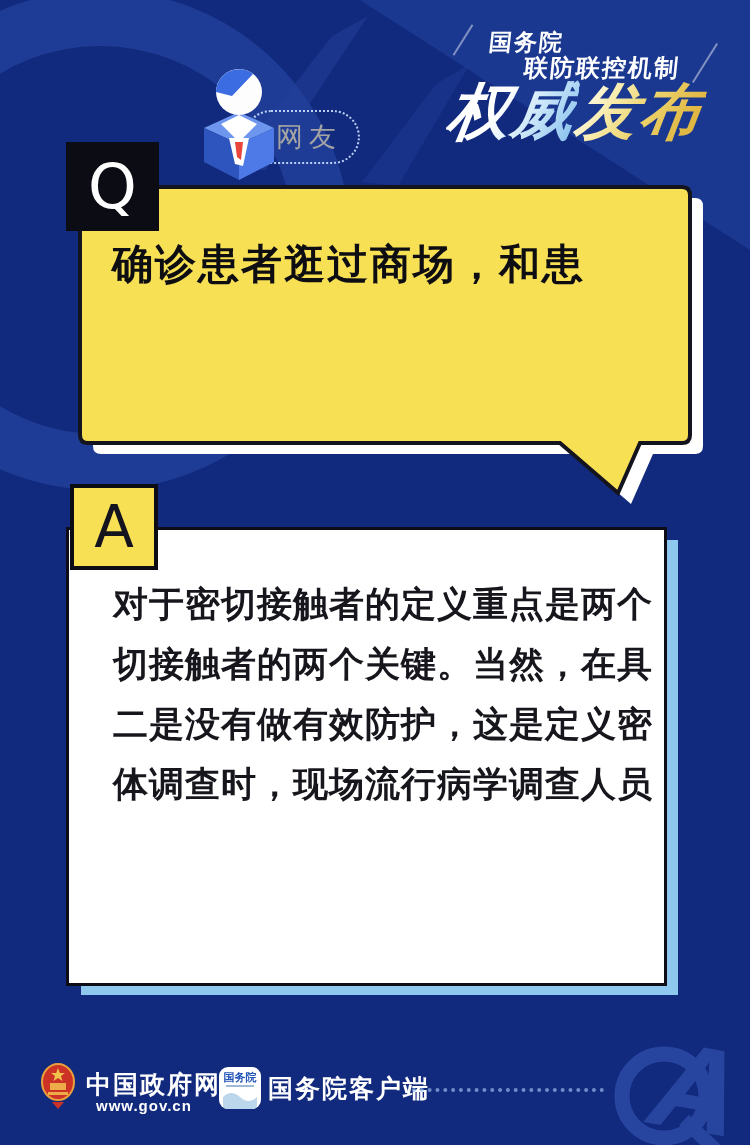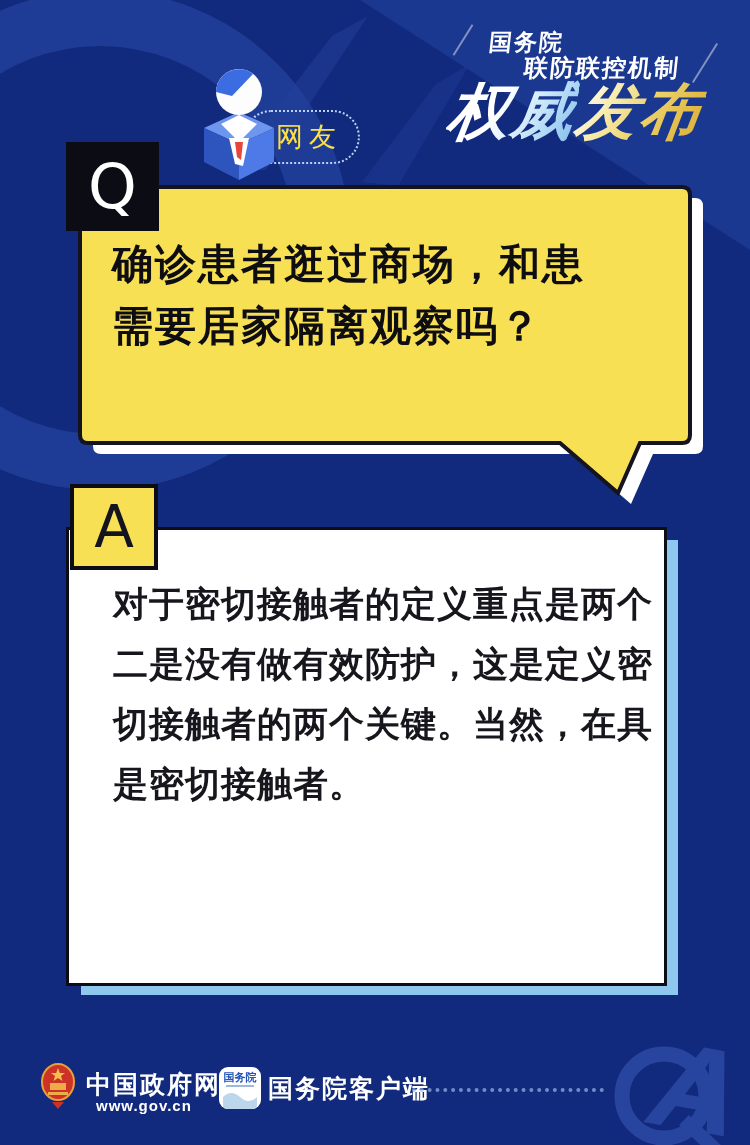--- a/index.html
+++ b/index.html
@@ -22,21 +22,21 @@
     -webkit-background-clip:text;background-clip:text;color:transparent;}
   #big-title .t-gold{
     background:linear-gradient(115deg,#ffffff 2%,#f8ecae 28%,#ecd26b 55%,#e0b742 85%);
     -webkit-background-clip:text;background-clip:text;color:transparent;}
   .slash{position:absolute;width:2px;background:rgba(255,255,255,.45);}
   #slash1{left:462px;top:22px;height:36px;transform:rotate(32deg);}
   #slash2{left:704px;top:40px;height:46px;transform:rotate(32deg);}
   #netizen-bubble{position:absolute;left:244px;top:110px;width:112px;height:50px;
     border:2px dotted rgba(205,225,255,.9);border-radius:27px;
     display:flex;align-items:center;justify-content:center;}
-  #netizen-label{color:#fde047;font-size:27px;letter-spacing:6px;padding-left:14px;font-family:Liberation Mono, monospace;}
+  #netizen-label{color:#a3a3a3;font-size:27px;letter-spacing:6px;padding-left:14px;font-family:Liberation Mono, monospace;}
   #avatar-icon{position:absolute;left:183px;top:62px;}
   
   #q-bubble{position:absolute;left:78px;top:187px;overflow:visible;}
   #q-box{position:absolute;left:66px;top:142px;width:93px;height:89px;
     background:#0c0c14;display:flex;align-items:center;justify-content:center;z-index:4;}
   #q-letter{color:#ffffff;font-size:62px;font-weight:400;line-height:1;
     font-family:"DejaVu Sans",sans-serif;}
   #question-text{position:absolute;left:112px;top:233px;z-index:3;}
   .q-line{font-size:41px;line-height:62px;font-weight:800;color:#0d0d12;
     letter-spacing:2px;white-space:nowrap;
@@ -106,32 +106,31 @@
   <path d="M10,0 H604 Q612,0 612,8 V248 Q612,256 604,256 H562 L540,306 L482,256 H10 Q2,256 2,248 V8 Q2,0 10,0 Z" transform="translate(13,11)" fill="#ffffff"></path>
   <path d="M10,0 H604 Q612,0 612,8 V248 Q612,256 604,256 H562 L540,306 L482,256 H10 Q2,256 2,248 V8 Q2,0 10,0 Z" fill="#f8e055" stroke="#14141e" stroke-width="4"></path>
 </svg>
 
 <div id="q-box">
   <span id="q-letter">Q</span>
 </div>
 
 <div id="question-text">
   <div class="q-line">确诊患者逛过商场，和患</div>
-  <div class="q-line">需要居家隔离观察吗？</div>
 </div>
 
 <div id="a-box">
   <span id="a-letter">A</span>
 </div>
 
 <div id="answer-box">
   <div class="a-line">对于密切接触者的定义重点是两个</div>
+  <div class="a-line">切接触者的两个关键。当然，在具</div>
   <div class="a-line">二是没有做有效防护，这是定义密</div>
-  <div class="a-line">切接触者的两个关键。当然，在具</div>
-  <div class="a-line">是密切接触者。</div>
+  <div class="a-line">体调查时，现场流行病学调查人员</div>
 </div>
 
 <div id="footer">
   <svg id="emblem-icon" width="36" height="48" viewBox="0 0 36 48" xmlns="http://www.w3.org/2000/svg">
     <ellipse cx="18" cy="20" rx="16" ry="18" fill="#cd3227" stroke="#e9a03c" stroke-width="2"></ellipse>
     <polygon points="18,6 19.8,11 25,11 21,14 22.5,19 18,16 13.5,19 15,14 11,11 16.2,11" fill="#f2c24e"></polygon>
     <rect x="10" y="21" width="16" height="7" fill="#f2c24e" opacity="0.85"></rect>
     <rect x="8" y="30" width="20" height="3" fill="#f2c24e" opacity="0.85"></rect>
     <polygon points="12,40 24,40 18,47" fill="#cd3227"></polygon>
   </svg>

